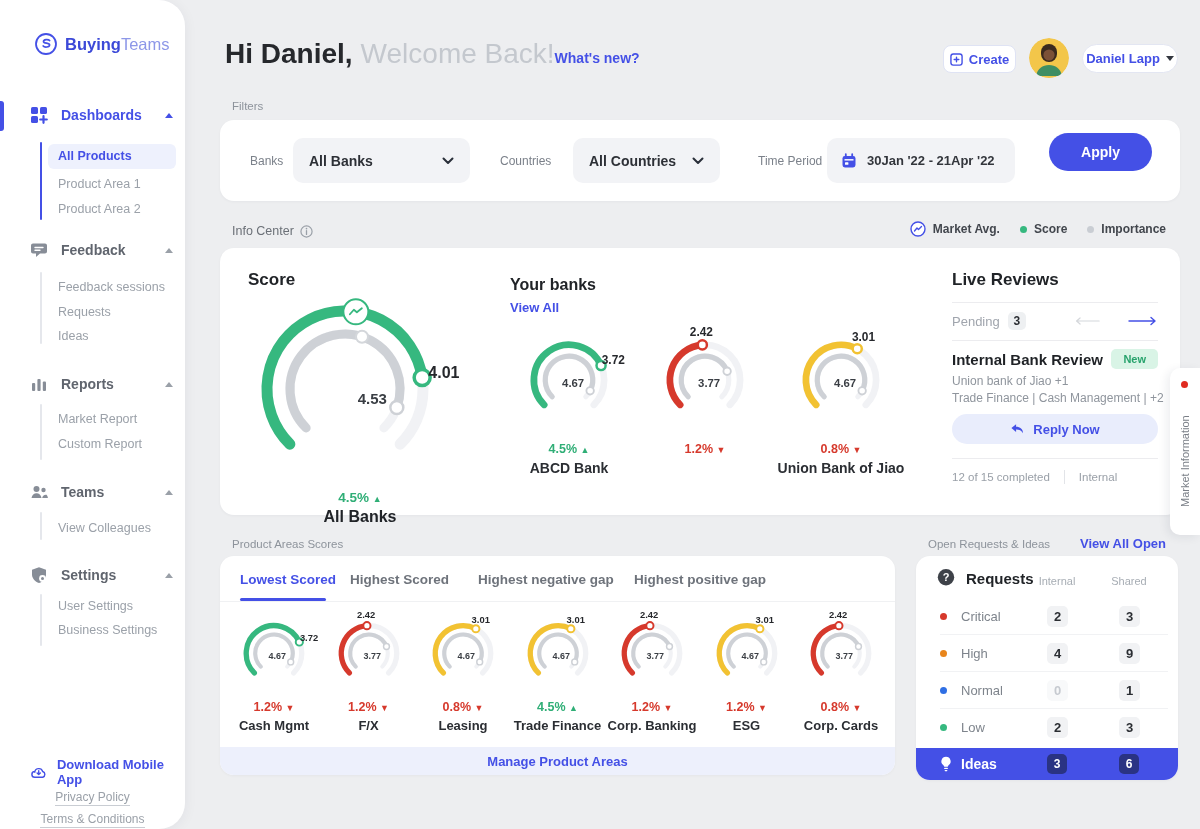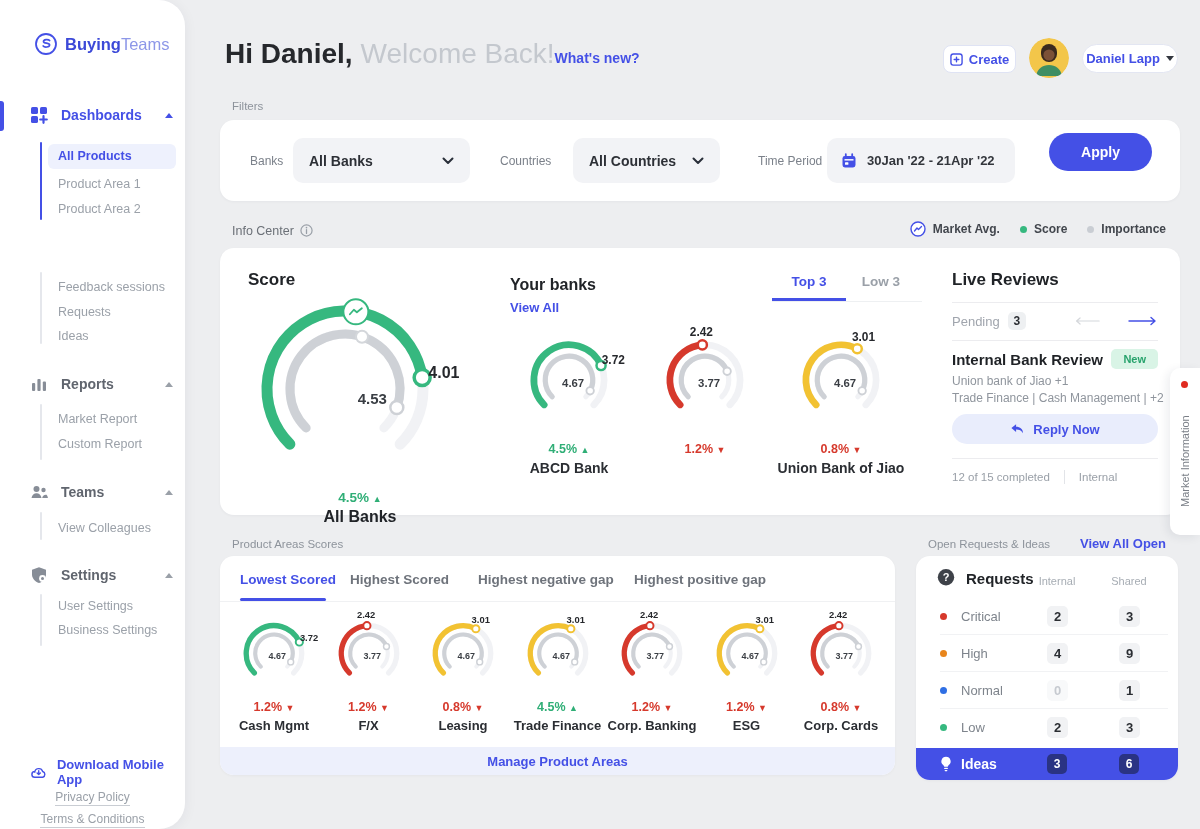--- a/index.html
+++ b/index.html
@@ -145,20 +145,28 @@
           <path d="M13.5 10.2v6.6M10.2 13.5h6.6" stroke="#4450e6" stroke-width="2.2" stroke-linecap="round"></path>
         </svg>
       <span class="nav-label">Dashboards</span>
       <span class="caret blue"></span>
     </div>
     <div class="subline blue" style="top:142px;height:78px"></div>
     <div class="subitem pill" style="top:144px">All Products</div>
     <div class="subitem" style="top:173px">Product Area 1</div>
     <div class="subitem" style="top:198px">Product Area 2</div>
 
+    <div class="nav-parent" style="top:236px">
+      <svg width="18" height="18" viewBox="0 0 18 18">
+          <path d="M3 2.5h12c1.1 0 2 .9 2 2v6c0 1.1-.9 2-2 2h-5l-4 3.5v-3.5H3c-1.1 0-2-.9-2-2v-6c0-1.1.9-2 2-2z" fill="#878d97"></path>
+          <path d="M5 6.5h8M5 9.2h5" stroke="#fff" stroke-width="1.4" stroke-linecap="round"></path>
+        </svg>
+      <span class="nav-label">Feedback</span>
+      <span class="caret"></span>
+    </div>
     <div class="subline" style="top:272px;height:72px"></div>
     <div class="subitem" style="top:276px">Feedback sessions</div>
     <div class="subitem" style="top:301px">Requests</div>
     <div class="subitem" style="top:325px">Ideas</div>
 
     <div class="nav-parent" style="top:370px">
       <svg width="18" height="18" viewBox="0 0 18 18">
           <rect x="2" y="8" width="3.2" height="8" rx="1" fill="#878d97"></rect>
           <rect x="7.4" y="4" width="3.2" height="12" rx="1" fill="#878d97"></rect>
           <rect x="12.8" y="6.5" width="3.2" height="9.5" rx="1" fill="#878d97"></rect>
@@ -253,21 +261,21 @@
     <svg width="16" height="16" viewBox="0 0 16 16">
         <rect x="1.5" y="3" width="13" height="11.5" rx="2.4" fill="#4450e6"></rect>
         <path d="M4.8 1.2v3M11.2 1.2v3" stroke="#4450e6" stroke-width="1.8" stroke-linecap="round"></path>
         <rect x="3.5" y="6" width="9" height="1.6" fill="#fff" opacity=".9"></rect>
         <rect x="4" y="9.2" width="3.4" height="2.6" rx=".6" fill="#fff"></rect>
       </svg>
     <span>30Jan '22  -  21Apr '22</span>
   </div>
   <div class="btn-apply">Apply</div>
 
-  <div class="section-label" style="left:232px;top:224px;font-size:12.5px;color:#6b7077;display:flex;gap:6px">
+  <div class="section-label" style="left:232px;top:224px;font-size:12.5px;color:#6b7077;display:flex;align-items:center;gap:6px">
     <span>Info Center</span>
     <svg width="13" height="13" viewBox="0 0 14 14">
         <circle cx="7" cy="7" r="6" fill="none" stroke="#9aa0a8" stroke-width="1.3"></circle>
         <path d="M7 6.2v4" stroke="#9aa0a8" stroke-width="1.4" stroke-linecap="round"></path>
         <circle cx="7" cy="3.9" r=".9" fill="#9aa0a8"></circle>
       </svg>
   </div>
   <div class="legend">
     <span class="legend-item">
       <svg width="16" height="16" viewBox="0 0 16 16">
@@ -304,24 +312,20 @@
             <text x="198.91" y="84.29" text-anchor="middle" font-size="16" font-weight="700" fill="#26282c">4.01</text>
             <text x="127.32" y="109.74" text-anchor="middle" font-size="15" font-weight="700" fill="#3a3e44">4.53</text>
           </svg>
         </div>
       <div class="gauge-change up" style="top:196px;font-size:13.5px">4.5% <span class="tri">▲</span></div>
       <div class="gauge-title" style="top:214px;font-size:16px;font-weight:700;color:#212428">All Banks</div>
     </div>
 
     <div class="h-title" style="left:290px;top:28px;font-size:16px">Your banks</div>
     <div style="position:absolute;left:290px;top:52px;font-size:13px" class="link">View All</div>
-    <div class="tabs2" style="left:552px;top:26px;width:150px;border-bottom:1px solid #eef0f2">
-      <div class="tab2 on" style="width:74px">Top 3</div>
-      <div class="tab2" style="width:70px">Low 3</div>
-    </div>
     <div style="position:absolute;left:285px;top:72px;width:400px;display:flex;justify-content:space-between">
       <div class="gauge-cell" style="position:relative;width:128px;height:160px">
         <div class="gauge-svg" style="width:124px;margin:0 auto">
             <svg viewBox="0 0 120 102">
               <path d="M 35.96 82.04 A 34 34 0 1 1 84.04 82.04" fill="none" stroke="#f1f2f5" stroke-width="6.5" stroke-linecap="round"></path>
               <path d="M 43.74 74.26 A 23 23 0 1 1 76.26 74.26" fill="none" stroke="#f1f2f5" stroke-width="5" stroke-linecap="round"></path>
               <path d="M 43.74 74.26 A 23 23 0 1 1 80.46 68.51" fill="none" stroke="#ced1d6" stroke-width="5" stroke-linecap="round"></path>
               <circle cx="80.46" cy="68.51" r="3.6" fill="#fff" stroke="#ced1d6" stroke-width="1.8"></circle>
               <path d="M 35.96 82.04 A 34 34 0 1 1 91.03 44.11" fill="none" stroke="#36b87f" stroke-width="6.5" stroke-linecap="round"></path>
               <circle cx="91.03" cy="44.11" r="4.4" fill="#fff" stroke="#36b87f" stroke-width="2.4"></circle>

